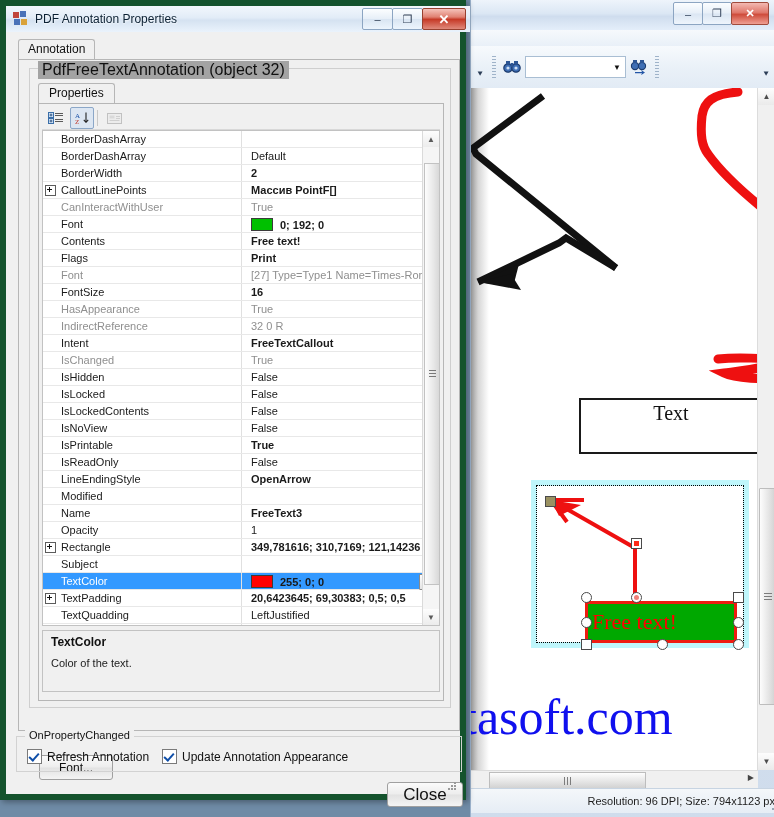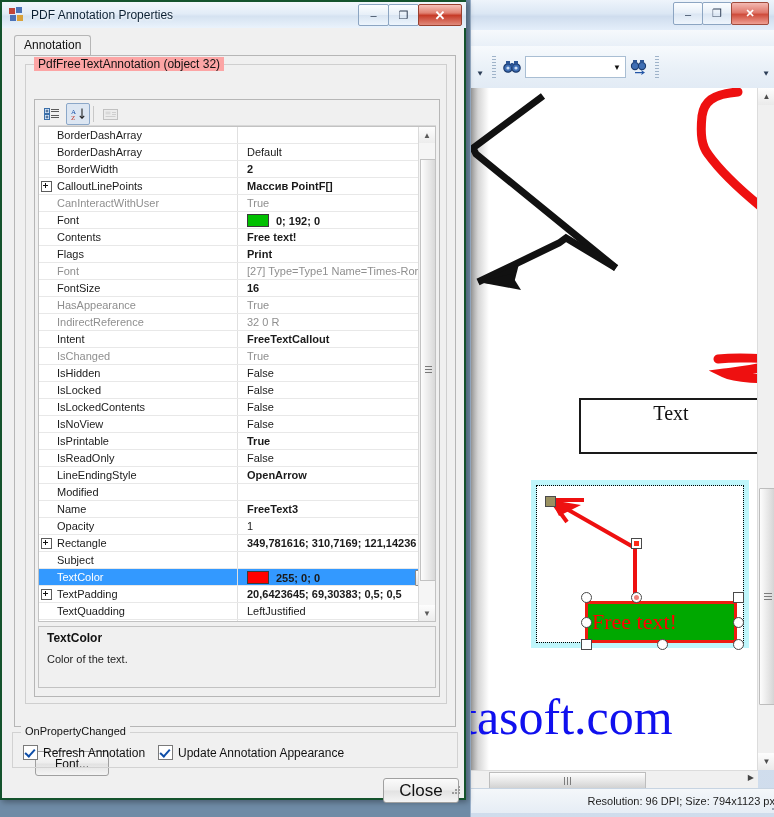--- a/index.html
+++ b/index.html
@@ -156,21 +156,21 @@
   }
   #watermark{
     position:absolute;left:-8px;top:600px;
     font-family:"Liberation Serif", serif;font-size:50px;color:#1010ee;
     white-space:nowrap;
   }
   
   #dialog{
     position:absolute;left:0;top:0;width:466px;height:800px;
     background:#f0f0f0;
-    border:2px solid #14532d;
+    border:6px solid #14532d;
     box-shadow:2px 2px 6px rgba(0,0,0,.35);
     box-sizing:border-box;
   }
   #dlg-titlebar{
     position:absolute;left:0;top:0;width:464px;height:26px;
     background:linear-gradient(180deg,#f2f7fc 0%,#e2ecf7 45%,#d5e2f1 55%,#eaf3fc 100%);
     display:flex;align-items:center;
   }
   #dlg-icon{
     width:16px;height:16px;margin:0 6px 0 7px;position:relative;flex:none;
@@ -200,22 +200,22 @@
   }
   #tabpage{
     position:absolute;left:12px;top:53px;width:442px;height:672px;
     background:#f0f0f0;border:1px solid #b6b6b6;box-sizing:border-box;
   }
   #groupbox{
     position:absolute;left:10px;top:8px;width:422px;height:640px;
     border:1px solid #cfcfcf;box-sizing:border-box;
   }
   #groupbox-label{
-    position:absolute;left:8px;top:-8px;background:#fca5a5;padding:0 4px;
-    font-size:12px;color:#111;white-space:nowrap;
+    position:absolute;left:8px;top:-8px;background:#a3a3a3;padding:0 4px;
+    font-size:16px;color:#111;white-space:nowrap;
   }
   #inner-tabstrip{position:absolute;left:8px;top:14px;width:406px;height:20px;}
   #tab-properties{
     position:absolute;left:0;top:0;height:21px;padding:2px 10px 0 10px;
     background:#f0f0f0;border:1px solid #b6b6b6;border-bottom:none;
     border-radius:3px 3px 0 0;font-size:12px;color:#111;box-sizing:border-box;
   }
   #inner-tabpage{
     position:absolute;left:8px;top:34px;width:406px;height:598px;
     background:#f0f0f0;border:1px solid #b6b6b6;box-sizing:border-box;
@@ -471,20 +471,23 @@
 
   <div id="tabstrip">
     <div id="tab-annotation">Annotation</div>
   </div>
 
   <div id="tabpage">
 
     <div id="groupbox">
       <div id="groupbox-label">PdfFreeTextAnnotation (object 32)</div>
 
+      <div id="inner-tabstrip">
+        <div id="tab-properties">Properties</div>
+      </div>
 
       <div id="inner-tabpage">
 
         <div id="pg-toolbar">
           <div class="pgbtn">
             <svg width="16" height="14" viewBox="0 0 16 14">
               <rect x="0.5" y="1.5" width="5" height="5" fill="#cfe1f6" stroke="#3a6ea8"></rect>
               <rect x="0.5" y="7.5" width="5" height="5" fill="#cfe1f6" stroke="#3a6ea8"></rect>
               <path d="M1.6 4h2.8M3 2.6v2.8M1.6 10h2.8M3 8.6v2.8" stroke="#244a77" stroke-width="0.9"></path>
               <path d="M7 2.5h8M7 4.5h8M7 8.5h8M7 10.5h8" stroke="#5a5a5a" stroke-width="1.1"></path>

